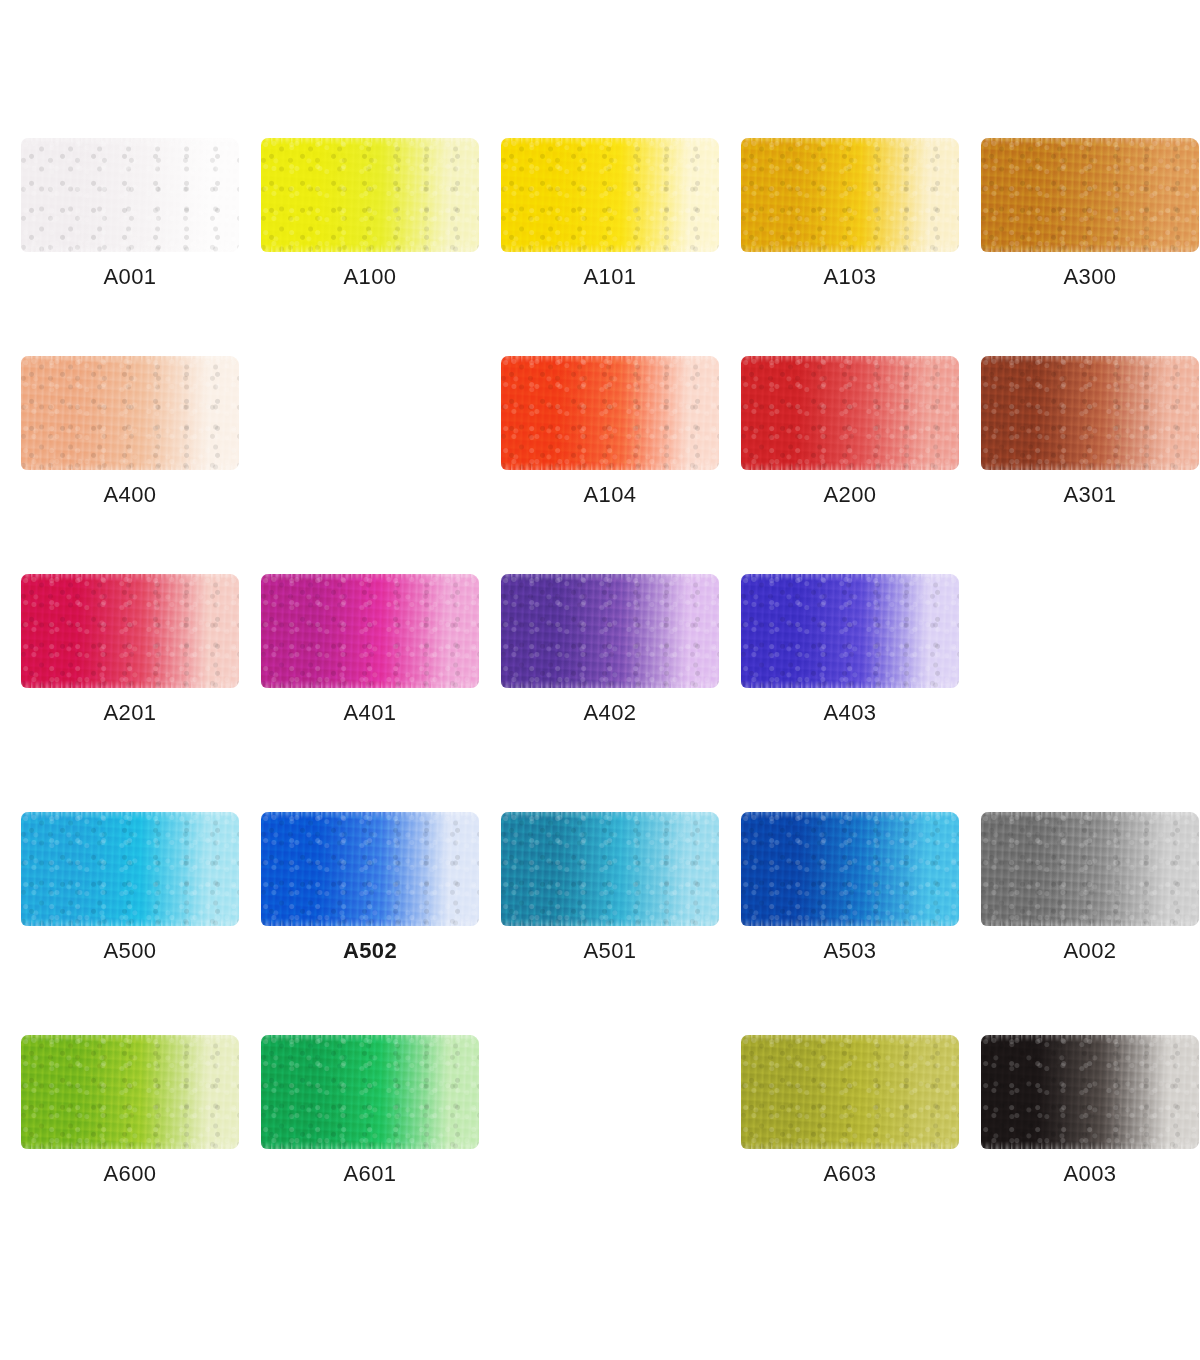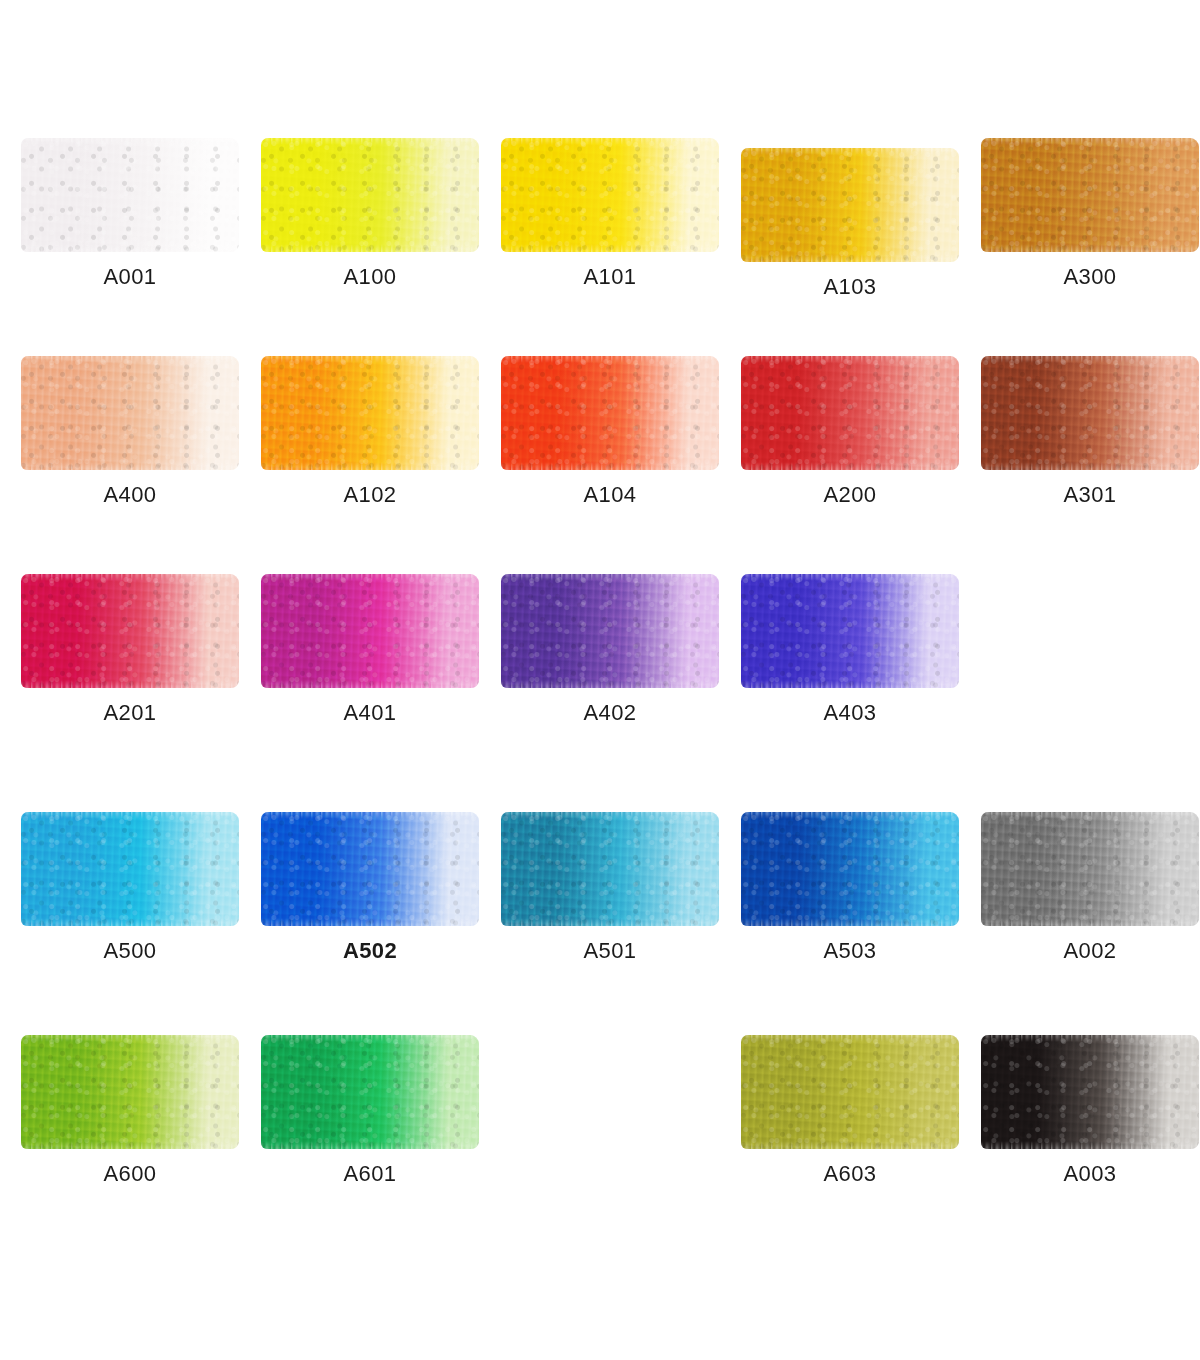--- a/index.html
+++ b/index.html
@@ -148,21 +148,21 @@
       <div class="swatch-cell" style="left: 480px;">
         <div class="swatch-paint-wrap">
           <div class="swatch-paint" style="background: linear-gradient(to right, rgb(247, 216, 0) 0%, rgb(247, 216, 0) 26%, rgb(251, 226, 19) 55%, rgb(253, 246, 207) 86%, rgb(253, 246, 207) 100%);">
             <div class="tex-a"></div>
             <div class="tex-b"></div>
             <div class="tex-c"></div>
           </div>
         </div>
         <div class="swatch-label">A101</div>
       </div>
-      <div class="swatch-cell" style="left: 720px; margin-top: 10px;">
+      <div class="swatch-cell" style="left: 720px;">
         <div class="swatch-paint-wrap">
           <div class="swatch-paint" style="background: linear-gradient(to right, rgb(224, 165, 12) 0%, rgb(224, 165, 12) 26%, rgb(244, 201, 22) 55%, rgb(251, 240, 202) 86%, rgb(251, 240, 202) 100%);">
             <div class="tex-a"></div>
             <div class="tex-b"></div>
             <div class="tex-c"></div>
           </div>
         </div>
         <div class="swatch-label">A103</div>
       </div>
       <div class="swatch-cell" style="left: 960px;">
@@ -180,30 +180,20 @@
       <div class="swatch-cell" style="left: 0px;">
         <div class="swatch-paint-wrap">
           <div class="swatch-paint" style="background: linear-gradient(to right, rgb(239, 171, 133) 0%, rgb(239, 171, 133) 26%, rgb(242, 191, 157) 55%, rgb(251, 241, 232) 86%, rgb(251, 241, 232) 100%);">
             <div class="tex-a"></div>
             <div class="tex-b"></div>
             <div class="tex-c"></div>
           </div>
         </div>
         <div class="swatch-label">A400</div>
       </div>
-      <div class="swatch-cell" style="left: 240px;">
-        <div class="swatch-paint-wrap">
-          <div class="swatch-paint" style="background: linear-gradient(to right, rgb(249, 148, 15) 0%, rgb(249, 148, 15) 26%, rgb(252, 194, 26) 55%, rgb(253, 243, 207) 86%, rgb(253, 243, 207) 100%);">
-            <div class="tex-a"></div>
-            <div class="tex-b"></div>
-            <div class="tex-c"></div>
-          </div>
-        </div>
-        <div class="swatch-label">A102</div>
-      </div>
       <div class="swatch-cell" style="left: 480px;">
         <div class="swatch-paint-wrap">
           <div class="swatch-paint" style="background: linear-gradient(to right, rgb(242, 59, 22) 0%, rgb(242, 59, 22) 26%, rgb(247, 102, 58) 55%, rgb(251, 218, 205) 86%, rgb(251, 218, 205) 100%);">
             <div class="tex-a"></div>
             <div class="tex-b"></div>
             <div class="tex-c"></div>
           </div>
         </div>
         <div class="swatch-label">A104</div>
       </div>

